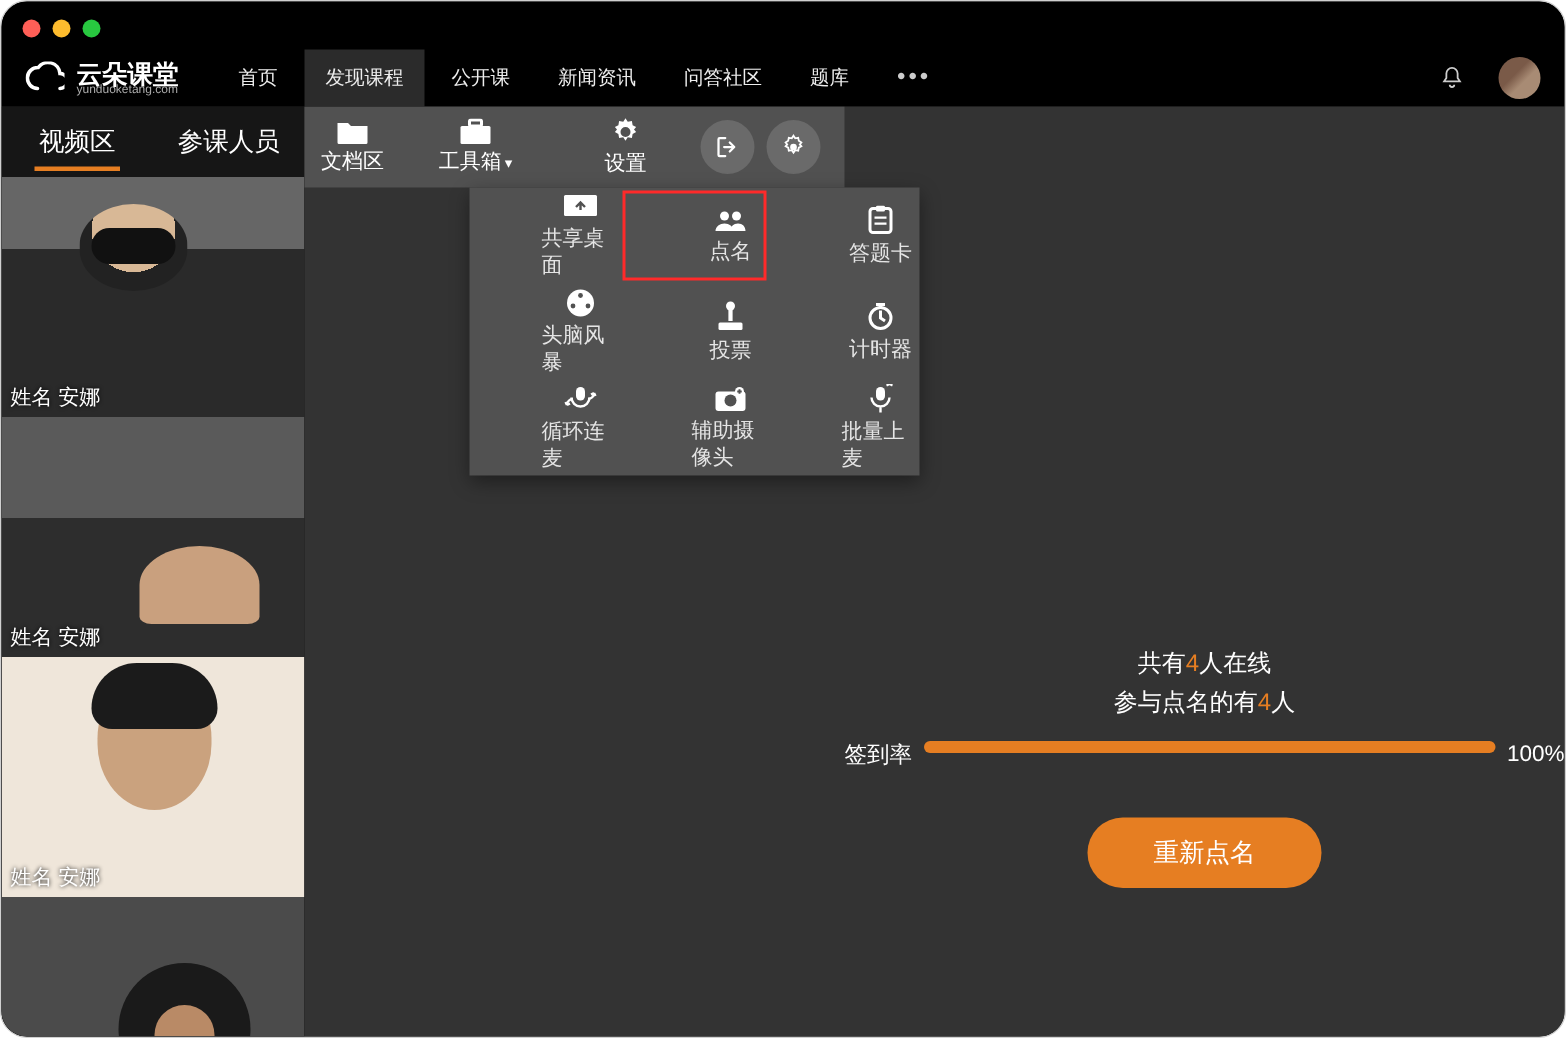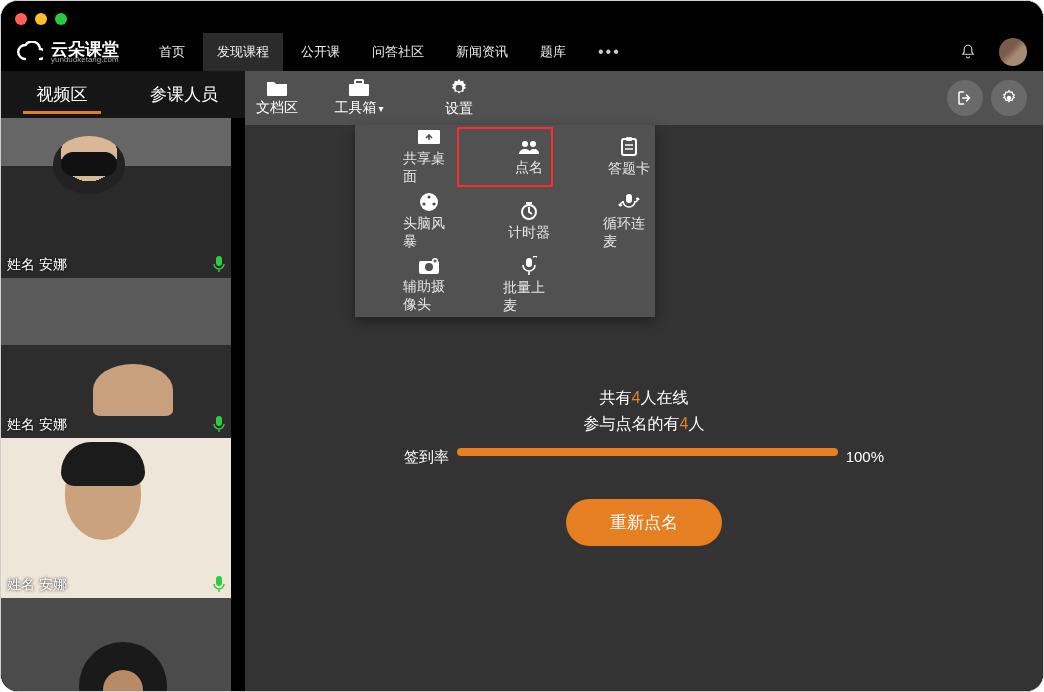--- a/index.html
+++ b/index.html
@@ -137,21 +137,21 @@
   .thumb.p4 { background:linear-gradient(#4b4b4b 0 68%, #2a2a2a 68% 100%);}
   .thumb.p4::before{content:"";position:absolute;left:78px;top:44px;width:88px;height:88px;border-radius:50%;background:#1a1a1a;}
   .thumb.p4::after{content:"";position:absolute;left:102px;top:72px;width:40px;height:40px;border-radius:50%;background:#b98a66;}
   .thumb.p5 { background:#fff; }
 
   
   .right {
     flex:1;
     background:#333333;
     display:flex;
-    flex-direction:column;
+    flex-direction:row;
     position:relative;
   }
   .toolbar {
     display:flex;
     align-items:flex-start;
     background:#515151;
     height:54px;
     padding-left:0;
   }
   .tb-btn {
@@ -256,22 +256,22 @@
       </svg>
       <div class="logo-text">
         <span>云朵课堂</span>
         <span class="logo-sub">yunduoketang.com</span>
       </div>
     </div>
 
     <div class="nav-item">首页</div>
     <div class="nav-item active">发现课程</div>
     <div class="nav-item">公开课</div>
+    <div class="nav-item">新闻资讯</div>
     <div class="nav-item">问答社区</div>
-    <div class="nav-item">新闻资讯</div>
     <div class="nav-item">题库</div>
     <div class="nav-more">•••</div>
 
     <div class="nav-spacer"></div>
 
     <div class="bell">
       <svg width="18" height="18" viewBox="0 0 24 24">
         <path d="M12 3a5 5 0 0 0-5 5v4l-2 3h14l-2-3V8a5 5 0 0 0-5-5z M10 18a2 2 0 0 0 4 0" fill="none" stroke="#ccc" stroke-width="1.6"></path>
       </svg>
     </div>
@@ -382,20 +382,28 @@
         <div class="tool-cell">
           <svg width="20" height="20" viewBox="0 0 20 20">
               <circle cx="10" cy="10" r="9" fill="#fff"></circle>
               <circle cx="10" cy="5" r="1.6" fill="#515151"></circle>
               <circle cx="5" cy="12" r="1.6" fill="#515151"></circle>
               <circle cx="15" cy="12" r="1.6" fill="#515151"></circle>
             </svg>
           <span>头脑风暴</span>
         </div>
         <div class="tool-cell">
+          <svg width="20" height="22" viewBox="0 0 20 22">
+              <circle cx="10" cy="4" r="3" fill="#fff"></circle>
+              <rect x="8.6" y="6" width="2.8" height="8" fill="#fff"></rect>
+              <rect x="2" y="15" width="16" height="5" rx="1" fill="#fff"></rect>
+            </svg>
+          <span>投票</span>
+        </div>
+        <div class="tool-cell">
           <svg width="20" height="20" viewBox="0 0 20 20">
               <circle cx="10" cy="11" r="7" fill="none" stroke="#fff" stroke-width="2"></circle>
               <path d="M10 6v5l3 2M7 2h6M10 2v2" stroke="#fff" stroke-width="2" fill="none"></path>
             </svg>
           <span>计时器</span>
         </div>
         <div class="tool-cell">
           <svg width="22" height="20" viewBox="0 0 22 20">
               <rect x="8" y="2" width="6" height="9" rx="3" fill="#fff"></rect>
               <path d="M5 9a6 6 0 0 0 12 0" stroke="#fff" stroke-width="1.6" fill="none"></path>

